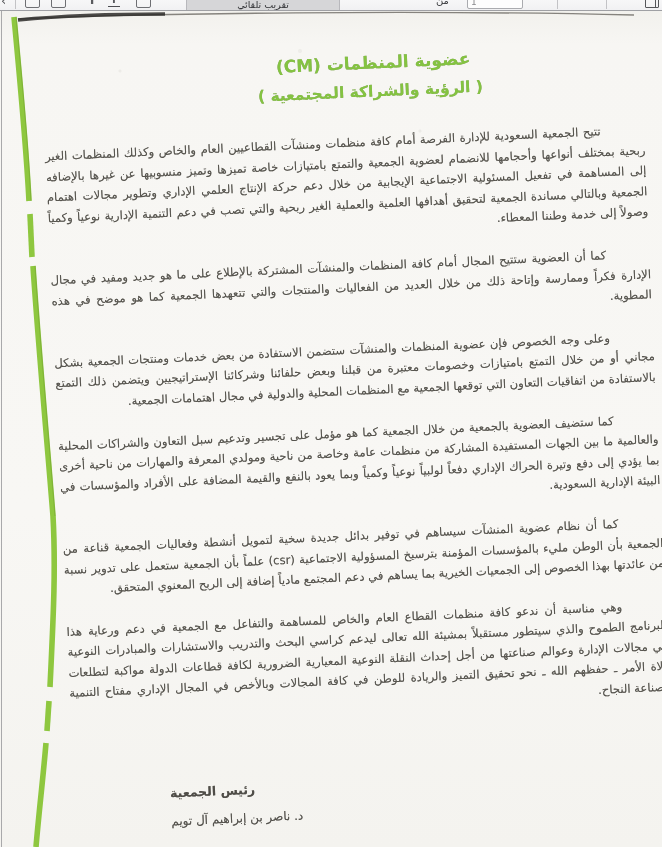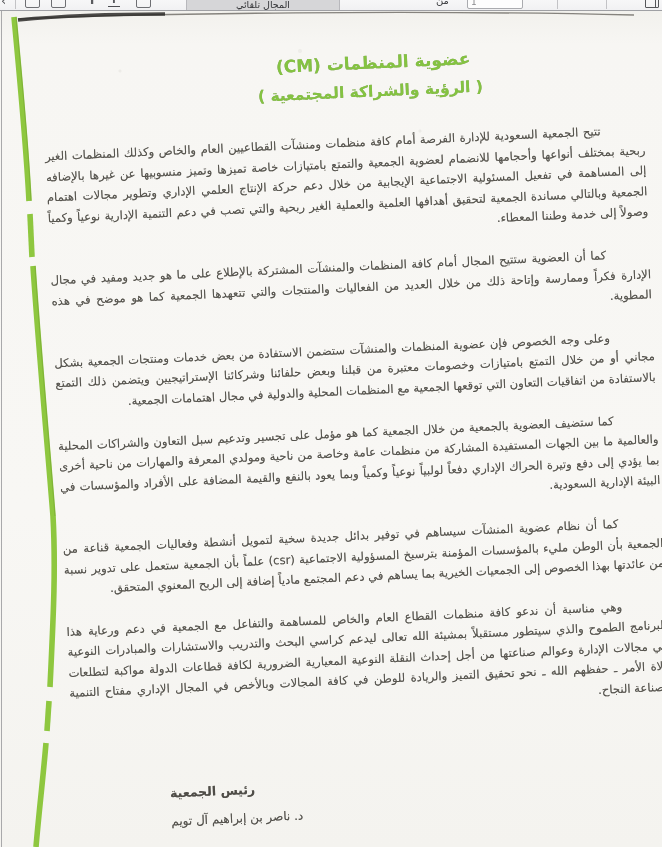--- a/index.html
+++ b/index.html
@@ -90,21 +90,21 @@
   <div class="toolbar">
     <span class="tb-caret">‹</span>
     <span class="tb-sep" style="left:15px;"></span>
     <span class="tb-box" style="left:25px;"></span>
     <span class="tb-box" style="left:51px;"></span>
     <span class="tb-glyph" style="left:88px;">T</span>
     <span class="tb-underline" style="left:108px;">T</span>
     <span class="tb-box" style="left:136px;"></span>
 
     <div class="zoom-dd">
-      <span>المجال تلقائي</span>
+      <span>تقريب تلقائي</span>
     </div>
 
     <span class="page-of">من</span>
     <input class="page-input" value="1" style="">
 
     <span class="tb-sep" style="left:557px;"></span>
     <span class="tb-sep" style="left:606px;"></span>
     <span class="tb-right-icon">
         <span class="bar"></span>
       </span>

